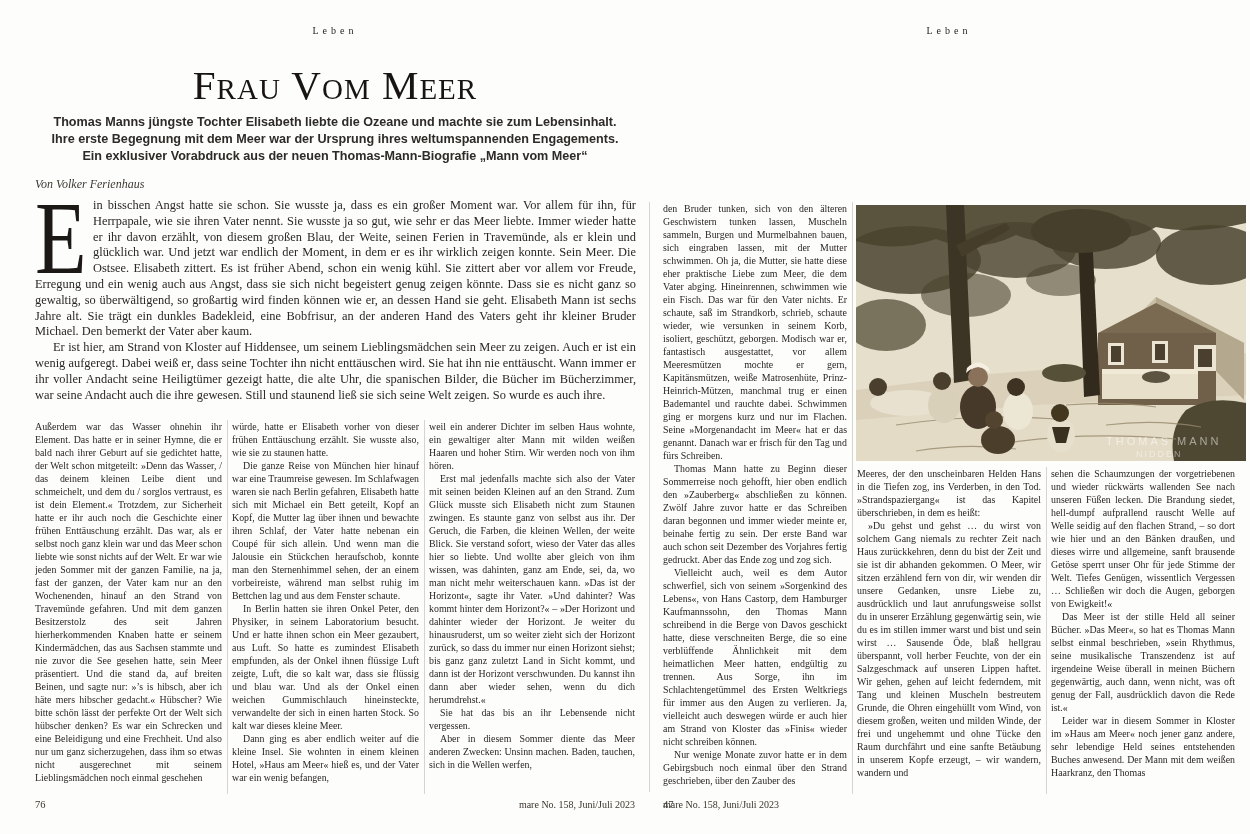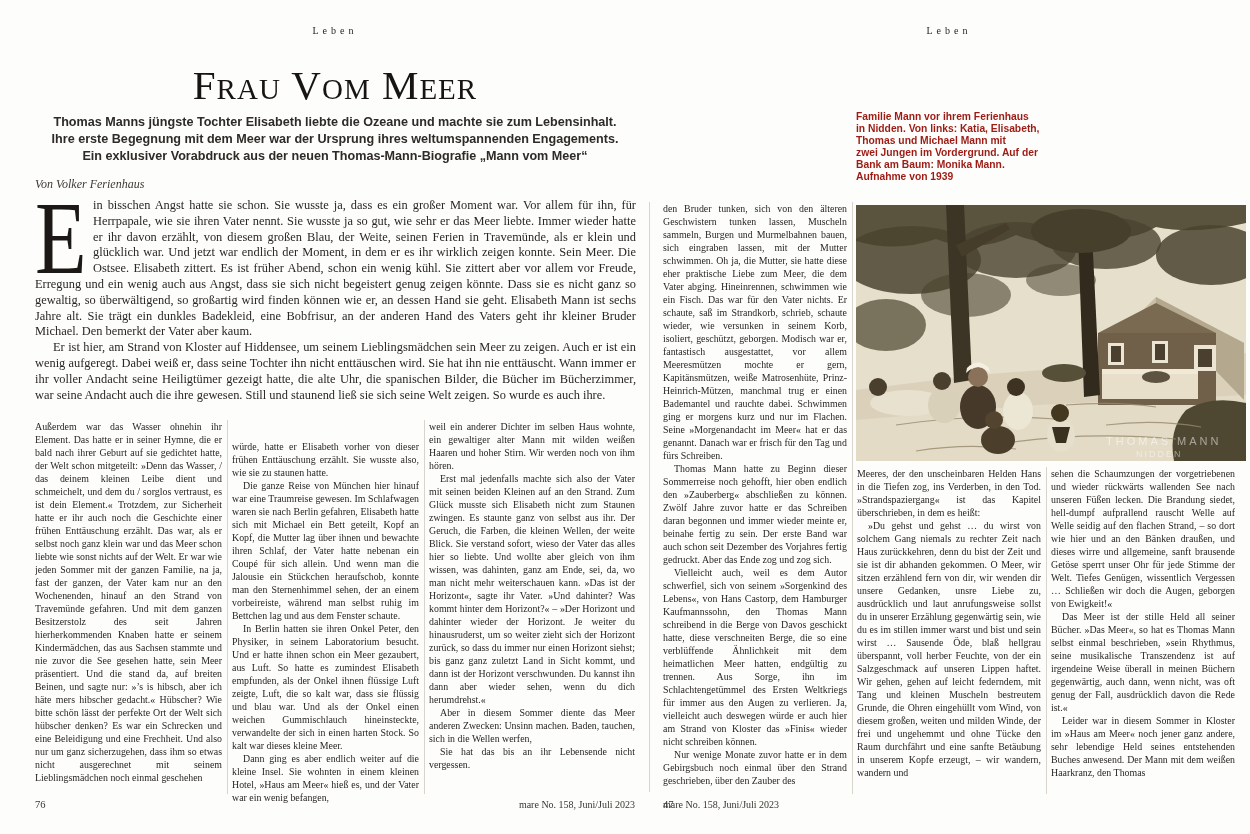--- a/index.html
+++ b/index.html
@@ -50,50 +50,44 @@
   <div class="intro">
     <div class="dropcap"><span>E</span></div>
     <p>in bisschen Angst hatte sie schon. Sie wusste ja, dass es ein großer Moment war. Vor allem für ihn, für Herrpapale, wie sie ihren Vater nennt. Sie wusste ja so gut, wie sehr er das Meer liebte. Immer wieder hatte er ihr davon erzählt, von diesem großen Blau, der Weite, seinen Ferien in Travemünde, als er klein und glücklich war. Und jetzt war endlich der Moment, in dem er es ihr wirklich zeigen konnte. Sein Meer. Die Ostsee. Elisabeth zittert. Es ist früher Abend, schon ein wenig kühl. Sie zittert aber vor allem vor Freude, Erregung und ein wenig auch aus Angst, dass sie sich nicht begeistert genug zeigen könnte. Dass sie es nicht ganz so gewaltig, so überwältigend, so großartig wird finden können wie er, an dessen Hand sie geht. Elisabeth Mann ist sechs Jahre alt. Sie trägt ein dunkles Badekleid, eine Bobfrisur, an der anderen Hand des Vaters geht ihr kleiner Bruder Michael. Den bemerkt der Vater aber kaum.</p>
     <p class="ind">Er ist hier, am Strand von Kloster auf Hiddensee, um seinem Lieblingsmädchen sein Meer zu zeigen. Auch er ist ein wenig aufgeregt. Dabei weiß er, dass seine Tochter ihn nicht enttäuschen wird. Sie hat ihn nie enttäuscht. Wann immer er ihr voller Andacht seine Heiligtümer gezeigt hatte, die alte Uhr, die spanischen Bilder, die Bücher im Bücherzimmer, war seine Andacht auch die ihre gewesen. Still und staunend ließ sie sich seine Welt zeigen. So wurde es auch ihre.</p>
   </div>
 
   <div class="col" style="left:35px;top:420px;width:187px;height:374px;">
     <p>Außerdem war das Wasser ohnehin ihr Element. Das hatte er in seiner Hymne, die er bald nach ihrer Geburt auf sie gedichtet hatte, der Welt schon mitgeteilt: »Denn das Wasser, / das deinem kleinen Leibe dient und schmeichelt, und dem du / sorglos vertraust, es ist dein Element.« Trotzdem, zur Sicherheit hatte er ihr auch noch die Geschichte einer frühen Enttäuschung erzählt. Das war, als er selbst noch ganz klein war und das Meer schon liebte wie sonst nichts auf der Welt. Er war wie jeden Sommer mit der ganzen Familie, na ja, fast der ganzen, der Vater kam nur an den Wochenenden, hinauf an den Strand von Travemünde gefahren. Und mit dem ganzen Besitzerstolz des seit Jahren hierherkommenden Knaben hatte er seinem Kindermädchen, das aus Sachsen stammte und nie zuvor die See gesehen hatte, sein Meer präsentiert. Und die stand da, auf breiten Beinen, und sagte nur: »’s is hibsch, aber ich häte mers hibscher gedacht.« Hübscher? Wie bitte schön lässt der perfekte Ort der Welt sich hübscher denken? Es war ein Schrecken und eine Beleidigung und eine Frechheit. Und also nur um ganz sicherzugehen, dass ihm so etwas nicht ausgerechnet mit seinem Lieblingsmädchen noch einmal geschehen</p>
   </div>
   <div class="vrule" style="left:227px;top:420px;height:374px;"></div>
-  <div class="col" style="left:232px;top:440px;width:187px;height:374px;">
+  <div class="col" style="left:232px;top:420px;width:187px;height:374px;">
     <p>würde, hatte er Elisabeth vorher von dieser frühen Enttäuschung erzählt. Sie wusste also, wie sie zu staunen hatte.</p>
     <p class="ind">Die ganze Reise von München hier hinauf war eine Traumreise gewesen. Im Schlafwagen waren sie nach Berlin gefahren, Elisabeth hatte sich mit Michael ein Bett geteilt, Kopf an Kopf, die Mutter lag über ihnen und bewachte ihren Schlaf, der Vater hatte nebenan ein Coupé für sich allein. Und wenn man die Jalousie ein Stückchen heraufschob, konnte man den Sternenhimmel sehen, der an einem vorbeireiste, während man selbst ruhig im Bettchen lag und aus dem Fenster schaute.</p>
     <p class="ind">In Berlin hatten sie ihren Onkel Peter, den Physiker, in seinem Laboratorium besucht. Und er hatte ihnen schon ein Meer gezaubert, aus Luft. So hatte es zumindest Elisabeth empfunden, als der Onkel ihnen flüssige Luft zeigte, Luft, die so kalt war, dass sie flüssig und blau war. Und als der Onkel einen weichen Gummischlauch hineinsteckte, verwandelte der sich in einen harten Stock. So kalt war dieses kleine Meer.</p>
     <p class="ind">Dann ging es aber endlich weiter auf die kleine Insel. Sie wohnten in einem kleinen Hotel, »Haus am Meer« hieß es, und der Vater war ein wenig befangen,</p>
   </div>
   <div class="vrule" style="left:424px;top:420px;height:374px;"></div>
   <div class="col" style="left:429px;top:420px;width:206px;height:374px;">
     <p>weil ein anderer Dichter im selben Haus wohnte, ein gewaltiger alter Mann mit wilden weißen Haaren und hoher Stirn. Wir werden noch von ihm hören.</p>
     <p class="ind">Erst mal jedenfalls machte sich also der Vater mit seinen beiden Kleinen auf an den Strand. Zum Glück musste sich Elisabeth nicht zum Staunen zwingen. Es staunte ganz von selbst aus ihr. Der Geruch, die Farben, die kleinen Wellen, der weite Blick. Sie verstand sofort, wieso der Vater das alles hier so liebte. Und wollte aber gleich von ihm wissen, was dahinten, ganz am Ende, sei, da, wo man nicht mehr weiterschauen kann. »Das ist der Horizont«, sagte ihr Vater. »Und dahinter? Was kommt hinter dem Horizont?« – »Der Horizont und dahinter wieder der Horizont. Je weiter du hinausruderst, um so weiter zieht sich der Horizont zurück, so dass du immer nur einen Horizont siehst; bis ganz ganz zuletzt Land in Sicht kommt, und dann ist der Horizont verschwunden. Du kannst ihn dann aber wieder sehen, wenn du dich herumdrehst.«</p>
+    <p class="ind">Sie hat das bis an ihr Lebensende nicht vergessen.</p>
     <p class="ind">Aber in diesem Sommer diente das Meer anderen Zwecken: Unsinn machen. Baden, tauchen, sich in die Wellen werfen,</p>
-    <p class="ind">Sie hat das bis an ihr Lebensende nicht vergessen.</p>
   </div>
 
   <div class="vrule" style="left:649px;top:202px;height:590px;"></div>
 
   <div class="col" style="left:663px;top:202px;width:184px;height:592px;">
     <p>den Bruder tunken, sich von den älteren Geschwistern tunken lassen, Muscheln sammeln, Burgen und Murmelbahnen bauen, sich eingraben lassen, mit der Mutter schwimmen. Oh ja, die Mutter, sie hatte diese eher praktische Liebe zum Meer, die dem Vater abging. Hineinrennen, schwimmen wie ein Fisch. Das war für den Vater nichts. Er schaute, saß im Strandkorb, schrieb, schaute wieder, wie versunken in seinem Korb, isoliert, geschützt, geborgen. Modisch war er, fantastisch ausgestattet, vor allem Meeresmützen mochte er gern, Kapitänsmützen, weiße Matrosenhüte, Prinz-Heinrich-Mützen, manchmal trug er einen Bademantel und rauchte dabei. Schwimmen ging er morgens kurz und nur im Flachen. Seine »Morgenandacht im Meer« hat er das genannt. Danach war er frisch für den Tag und fürs Schreiben.</p>
     <p class="ind">Thomas Mann hatte zu Beginn dieser Sommerreise noch gehofft, hier oben endlich den »Zauberberg« abschließen zu können. Zwölf Jahre zuvor hatte er das Schreiben daran begonnen und immer wieder meinte er, beinahe fertig zu sein. Der erste Band war auch schon seit Dezember des Vorjahres fertig gedruckt. Aber das Ende zog und zog sich.</p>
     <p class="ind">Vielleicht auch, weil es dem Autor schwerfiel, sich von seinem »Sorgenkind des Lebens«, von Hans Castorp, dem Hamburger Kaufmannssohn, den Thomas Mann schreibend in die Berge von Davos geschickt hatte, diese verschneiten Berge, die so eine verblüffende Ähnlichkeit mit dem heimatlichen Meer hatten, endgültig zu trennen. Aus Sorge, ihn im Schlachtengetümmel des Ersten Weltkriegs für immer aus den Augen zu verlieren. Ja, vielleicht auch deswegen würde er auch hier am Strand von Kloster das »Finis« wieder nicht schreiben können.</p>
     <p class="ind">Nur wenige Monate zuvor hatte er in dem Gebirgsbuch noch einmal über den Strand geschrieben, über den Zauber des</p>
   </div>
   <div class="vrule" style="left:852px;top:202px;height:592px;"></div>
 
-  <div class="caption">Familie Mann vor ihrem Ferienhaus
-in Nidden. Von links: Katia, Elisabeth,
-Thomas und Michael Mann mit
-zwei Jungen im Vordergrund. Auf der
-Bank am Baum: Monika Mann.
-Aufnahme von 1939</div>
 
   <div class="photo">
     <svg width="390" height="256" viewBox="0 0 390 256" xmlns="http://www.w3.org/2000/svg">
 
       <rect x="0" y="0" width="390" height="256" fill="#e6dfcc"></rect>
 
       <polygon points="0,185 120,170 250,160 390,148 390,256 0,256" fill="#dbd1bb"></polygon>
       <polygon points="0,215 180,200 390,190 390,256 0,256" fill="#e4dbc6"></polygon>
 
       <g fill="#4a442f">

